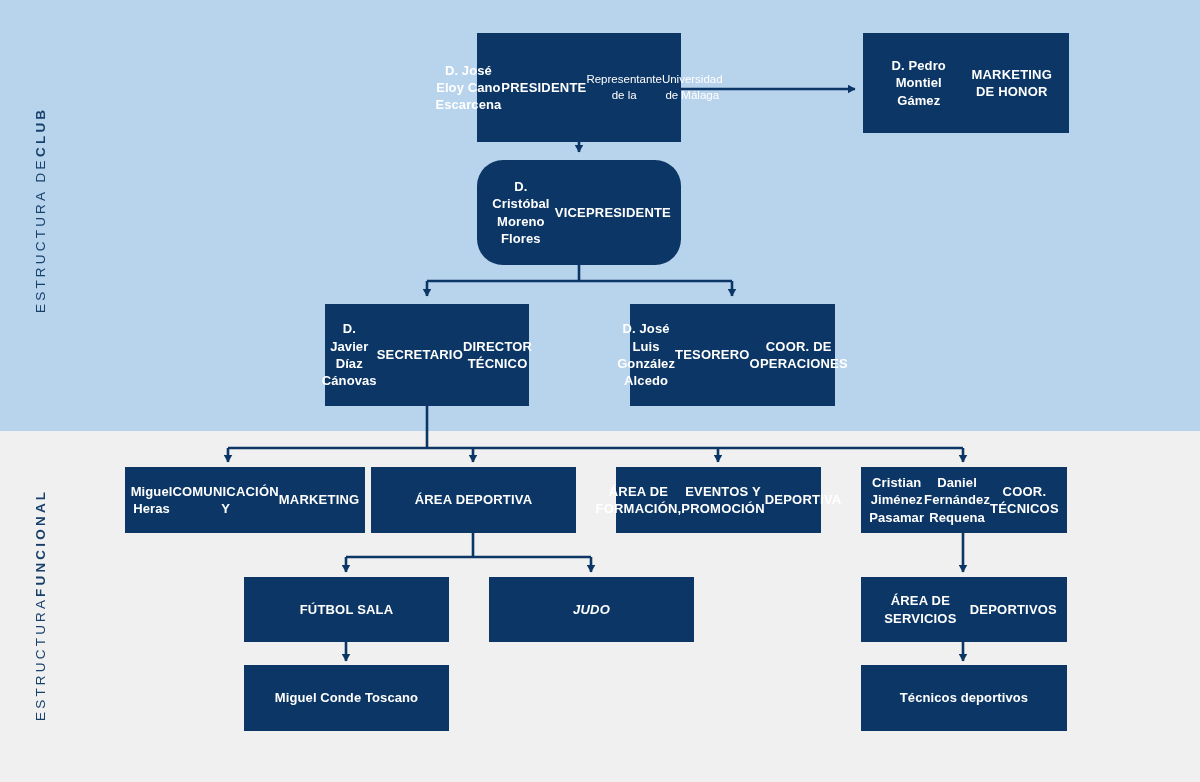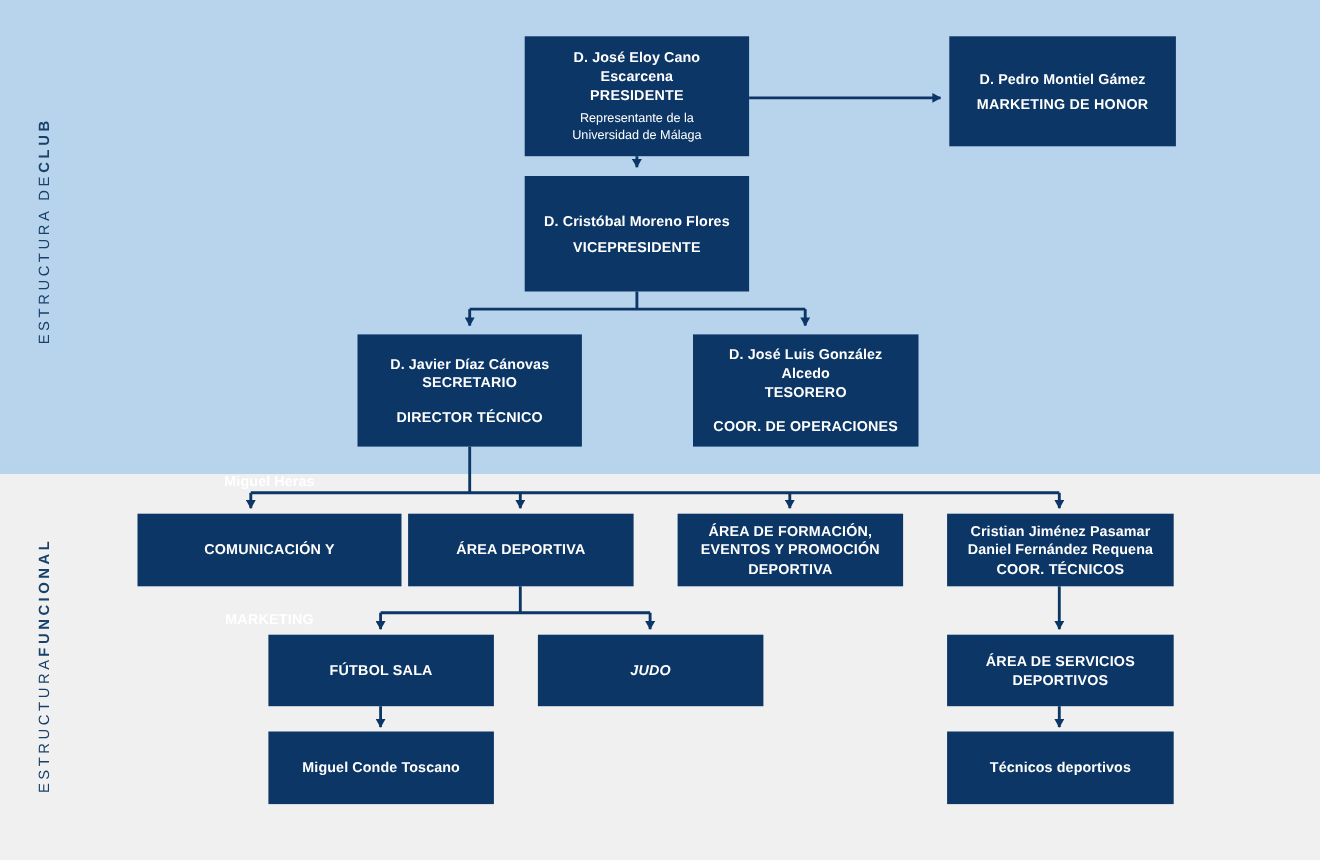--- a/index.html
+++ b/index.html
@@ -72,21 +72,21 @@
     height: 782px;
     pointer-events: none;
   }
   
   .node {
     position: absolute;
     background: #0b3665;
     color: #ffffff;
     box-sizing: border-box;
     display: flex;
-    flex-direction: column;
+    flex-direction: row;
     align-items: center;
     justify-content: center;
     text-align: center;
     padding: 6px 10px;
   }
   .node .line {
     display: block;
     line-height: 1.33;
   }
   .name {
@@ -172,41 +172,41 @@
     <span class="line sub">Representante de la</span>
     <span class="line sub">Universidad de Málaga</span>
   </div>
 
   <div class="node" id="node-presidente-honor" style="left:863px; top:33px; width:206px; height:100px;">
     <span class="line name">D.  Pedro Montiel Gámez</span>
     <span class="gap-sm"></span>
     <span class="line role">MARKETING DE HONOR</span>
   </div>
 
-  <div class="node" id="node-vicepresidente" style="left:477px; top:160px; width:204px; height:105px;">
+  <div class="node" id="node-vicepresidente" style="left:477px; top:160px; width:204px; height:105px;border-radius:26px;">
     <span class="line name">D.  Cristóbal Moreno Flores</span>
     <span class="gap-sm"></span>
     <span class="line role">VICEPRESIDENTE</span>
   </div>
 
   <div class="node" id="node-secretario" style="left:325px; top:304px; width:204px; height:102px;">
     <span class="line name">D. Javier Díaz Cánovas</span>
     <span class="line role">SECRETARIO</span>
     <span class="gap-md"></span>
     <span class="line role">DIRECTOR TÉCNICO</span>
   </div>
 
   <div class="node" id="node-tesorero" style="left:630px; top:304px; width:205px; height:102px;">
     <span class="line name">D. José Luis González Alcedo</span>
     <span class="line role">TESORERO</span>
     <span class="gap-md"></span>
     <span class="line role">COOR. DE OPERACIONES</span>
   </div>
 
-  <div class="node" id="node-comunicacion" style="left:125px; top:467px; width:240px; height:66px;gap:45px;">
+  <div class="node" id="node-comunicacion" style="left:125px; top:467px; width:240px; height:66px;">
     <span class="line name">Miguel Heras</span>
     <span class="line role">COMUNICACIÓN Y</span>
     <span class="line role">MARKETING</span>
   </div>
 
   <div class="node" id="node-area-deportiva" style="left:371px; top:467px; width:205px; height:66px;">
     <span class="line role">ÁREA DEPORTIVA</span>
   </div>
 
   <div class="node" id="node-area-formacion" style="left:616px; top:467px; width:205px; height:66px;">

